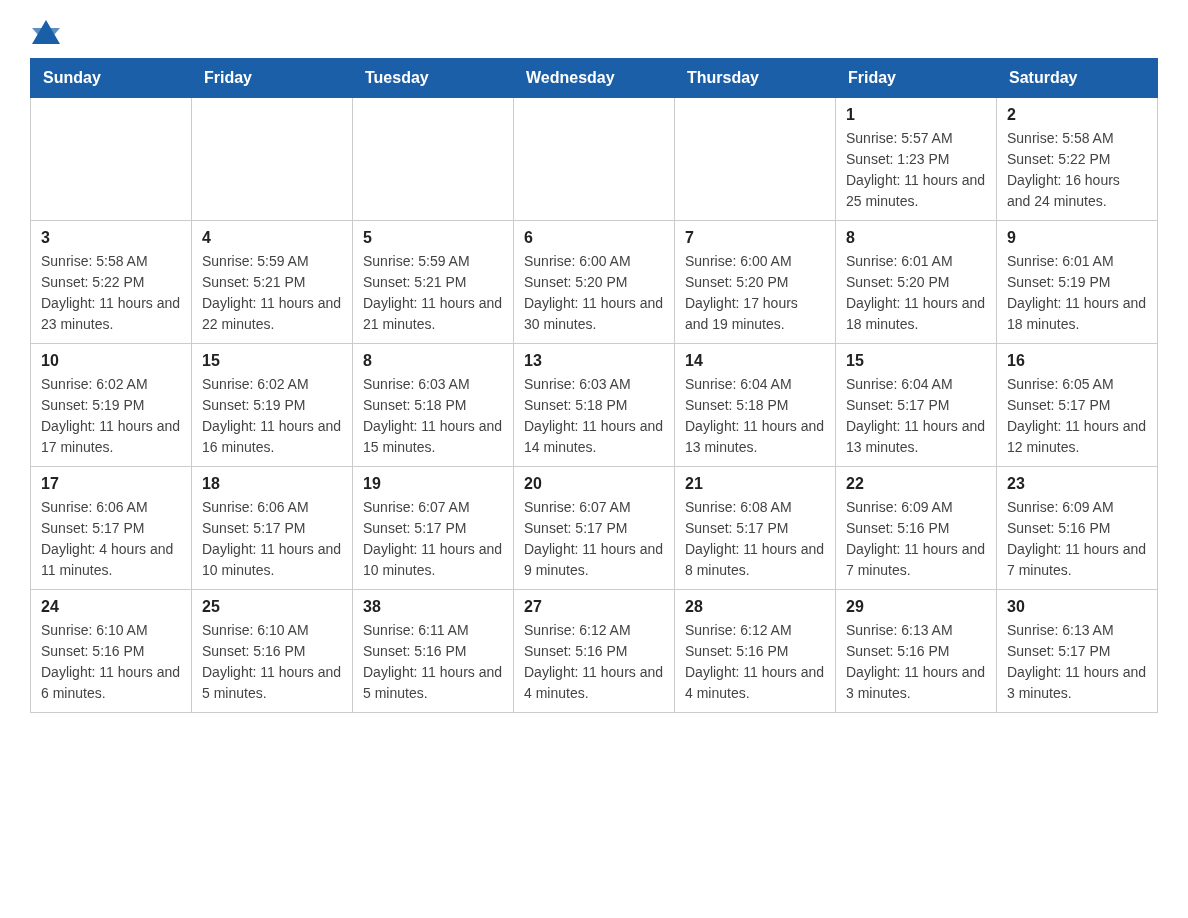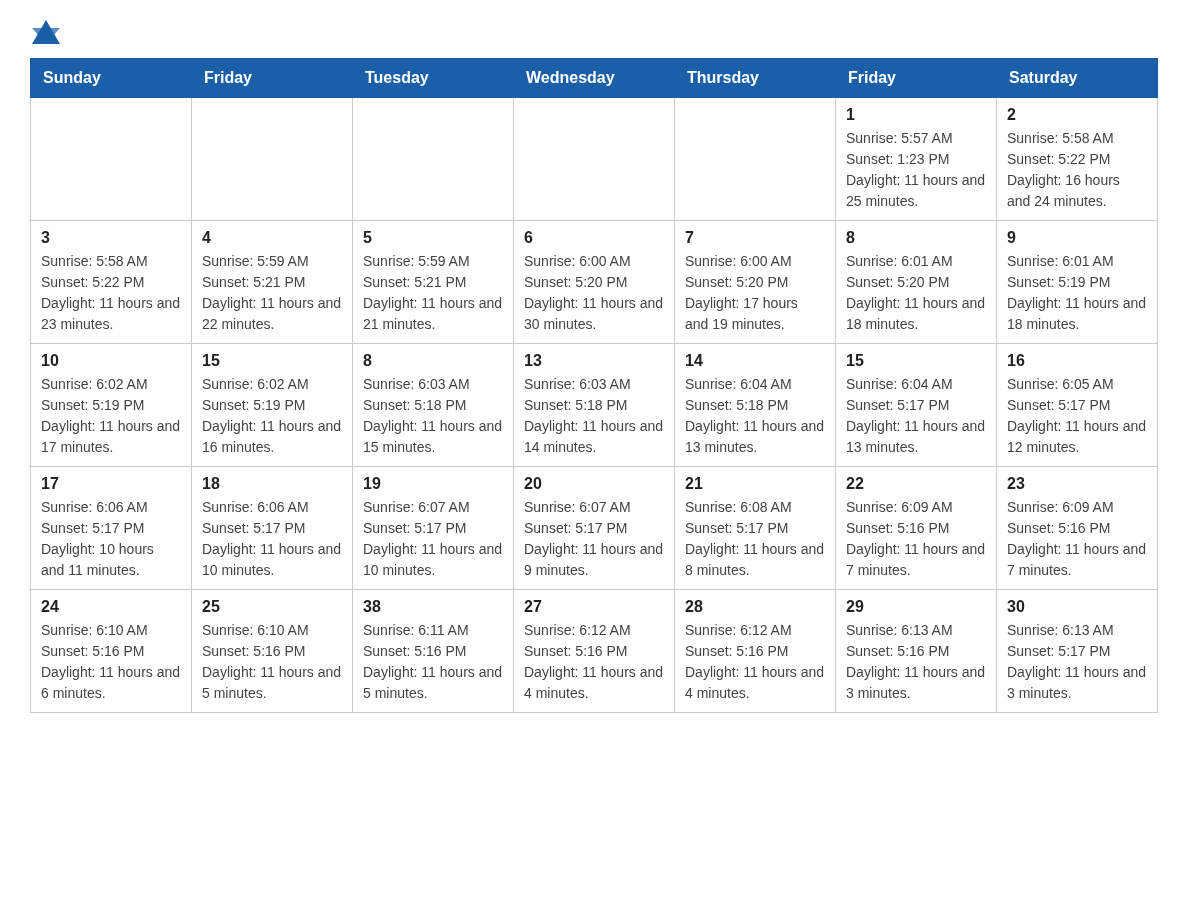--- a/index.html
+++ b/index.html
@@ -275,21 +275,21 @@
             <div>Daylight: 11 hours and 12 minutes.</div>
           </div>
         </td>
       </tr>
       <tr>
         <td>
           <div class="day-number">17</div>
           <div class="day-info">
             <div>Sunrise: 6:06 AM</div>
             <div>Sunset: 5:17 PM</div>
-            <div>Daylight: 10 hours and 11 minutes.</div>
+            <div>Daylight: 4 hours and 11 minutes.</div>
           </div>
         </td>
         <td>
           <div class="day-number">18</div>
           <div class="day-info">
             <div>Sunrise: 6:06 AM</div>
             <div>Sunset: 5:17 PM</div>
             <div>Daylight: 11 hours and 10 minutes.</div>
           </div>
         </td>

